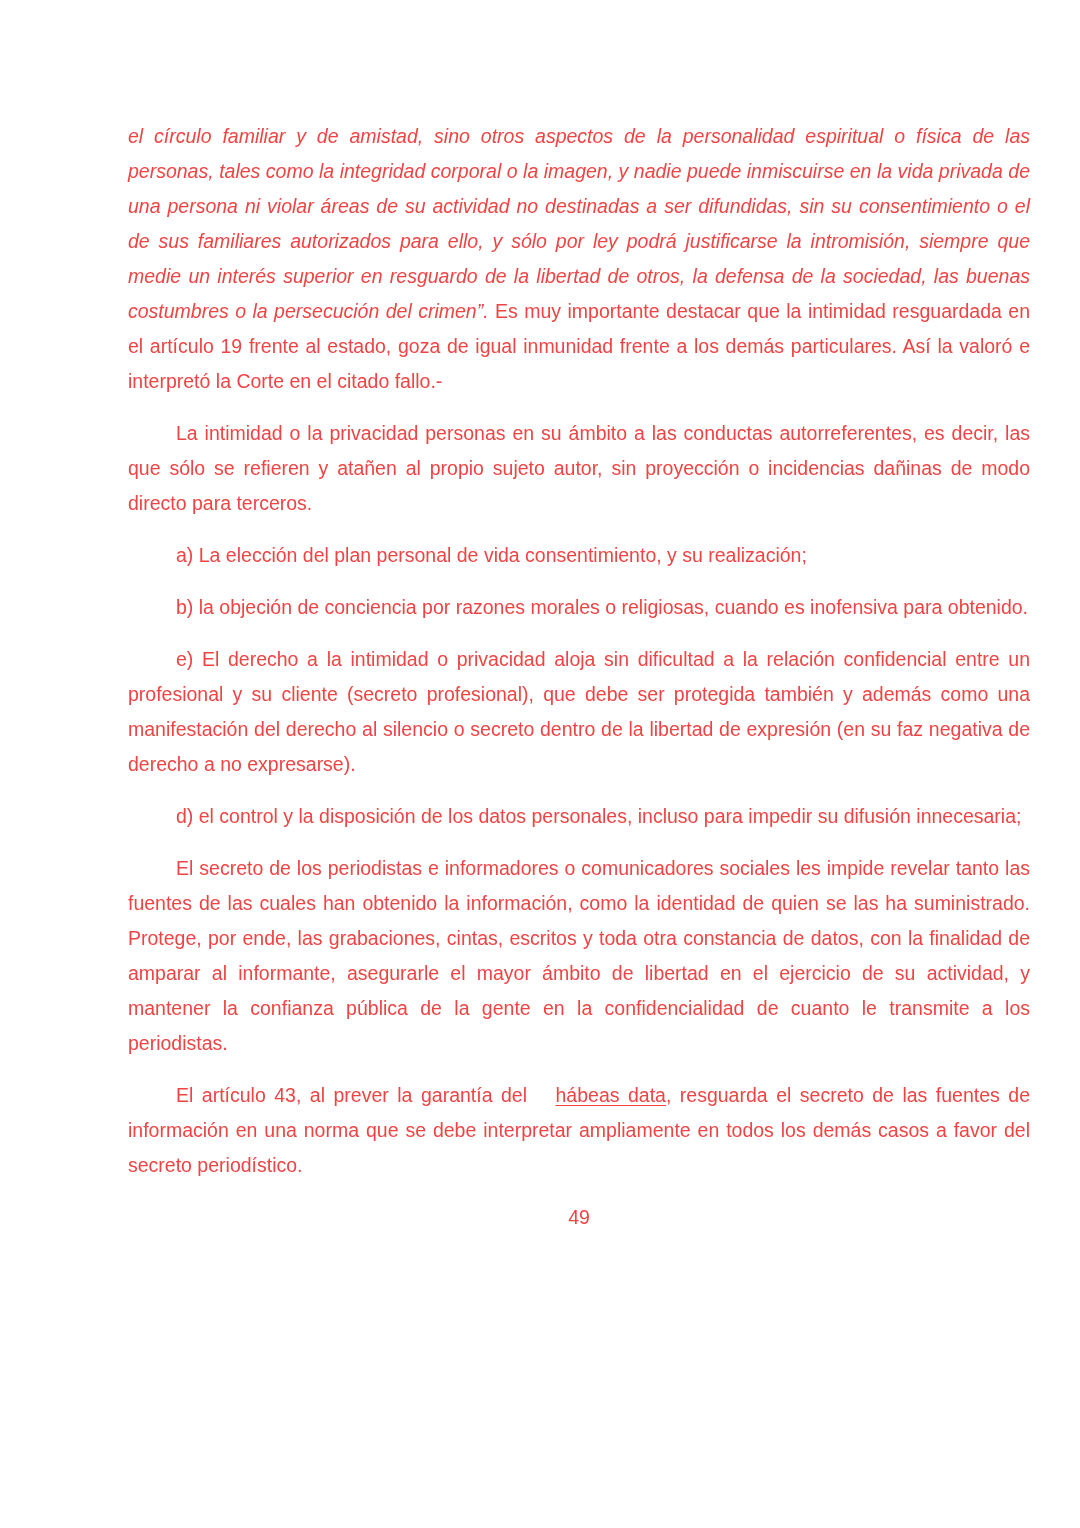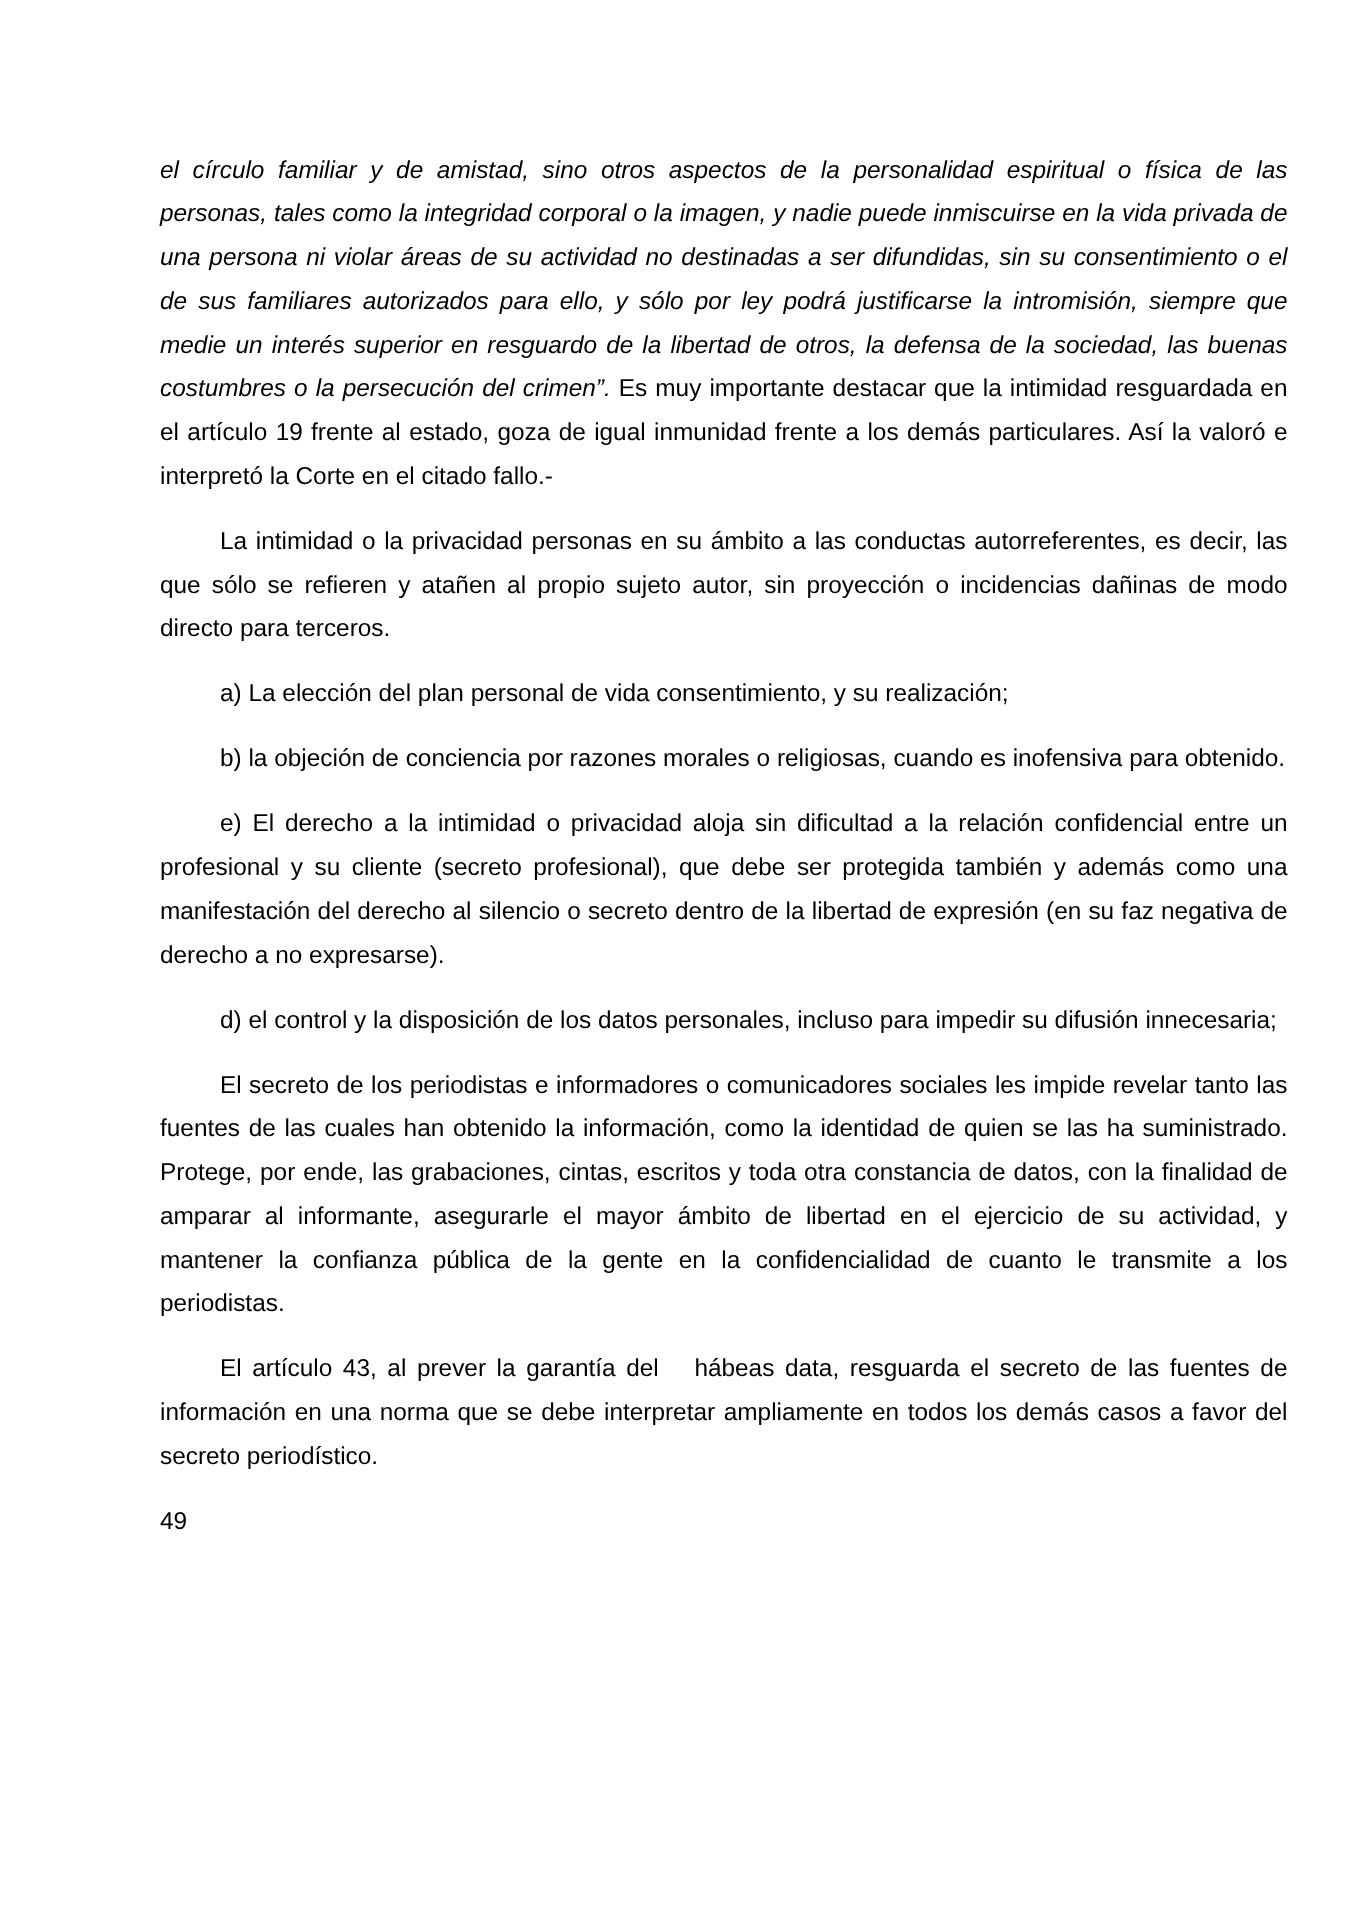--- a/index.html
+++ b/index.html
@@ -13,41 +13,43 @@
     overflow: hidden;
   }
   .page {
     box-sizing: border-box;
     width: 1076px;
     height: 1528px;
     padding: 119px 46px 0 128px;
     background: #ffffff;
     font-family: "Liberation Sans", "DejaVu Sans", sans-serif;
     font-size: 19.5px;
-    color: #000000;
+    color: #ef4444;
   }
   .para {
     margin: 0 0 17px 0;
     line-height: 35px;
     text-align: justify;
     text-indent: 48px;
   }
   .para.no-indent {
     text-indent: 0;
   }
   .italic {
     font-style: italic;
   }
   .underline {
+    text-decoration: underline;
     text-underline-offset: 3px;
     margin-left: 20px;
   }
   .page-number {
     margin-top: 15px;
     line-height: 35px;
+    text-align: center;
     text-indent: 0;
   }
 </style>
 </head>
 <body>
 
 <div class="page">
 
   <p class="para no-indent"><span class="italic">el círculo familiar y de amistad, sino otros aspectos de la personalidad espiritual o física de las personas, tales como la integridad corporal o la imagen, y nadie puede inmiscuirse en la vida privada de una persona ni violar áreas de su actividad no destinadas a ser difundidas, sin su consentimiento o el de sus familiares autorizados para ello, y sólo por ley podrá justificarse la intromisión, siempre que medie un interés superior en resguardo de la libertad de otros, la defensa de la sociedad, las buenas costumbres o la persecución del crimen”.</span><span> Es muy importante destacar que la intimidad resguardada en el artículo 19 frente al estado, goza de igual inmunidad frente a los demás particulares. Así la valoró e interpretó la Corte en el citado fallo.-</span></p>
 

